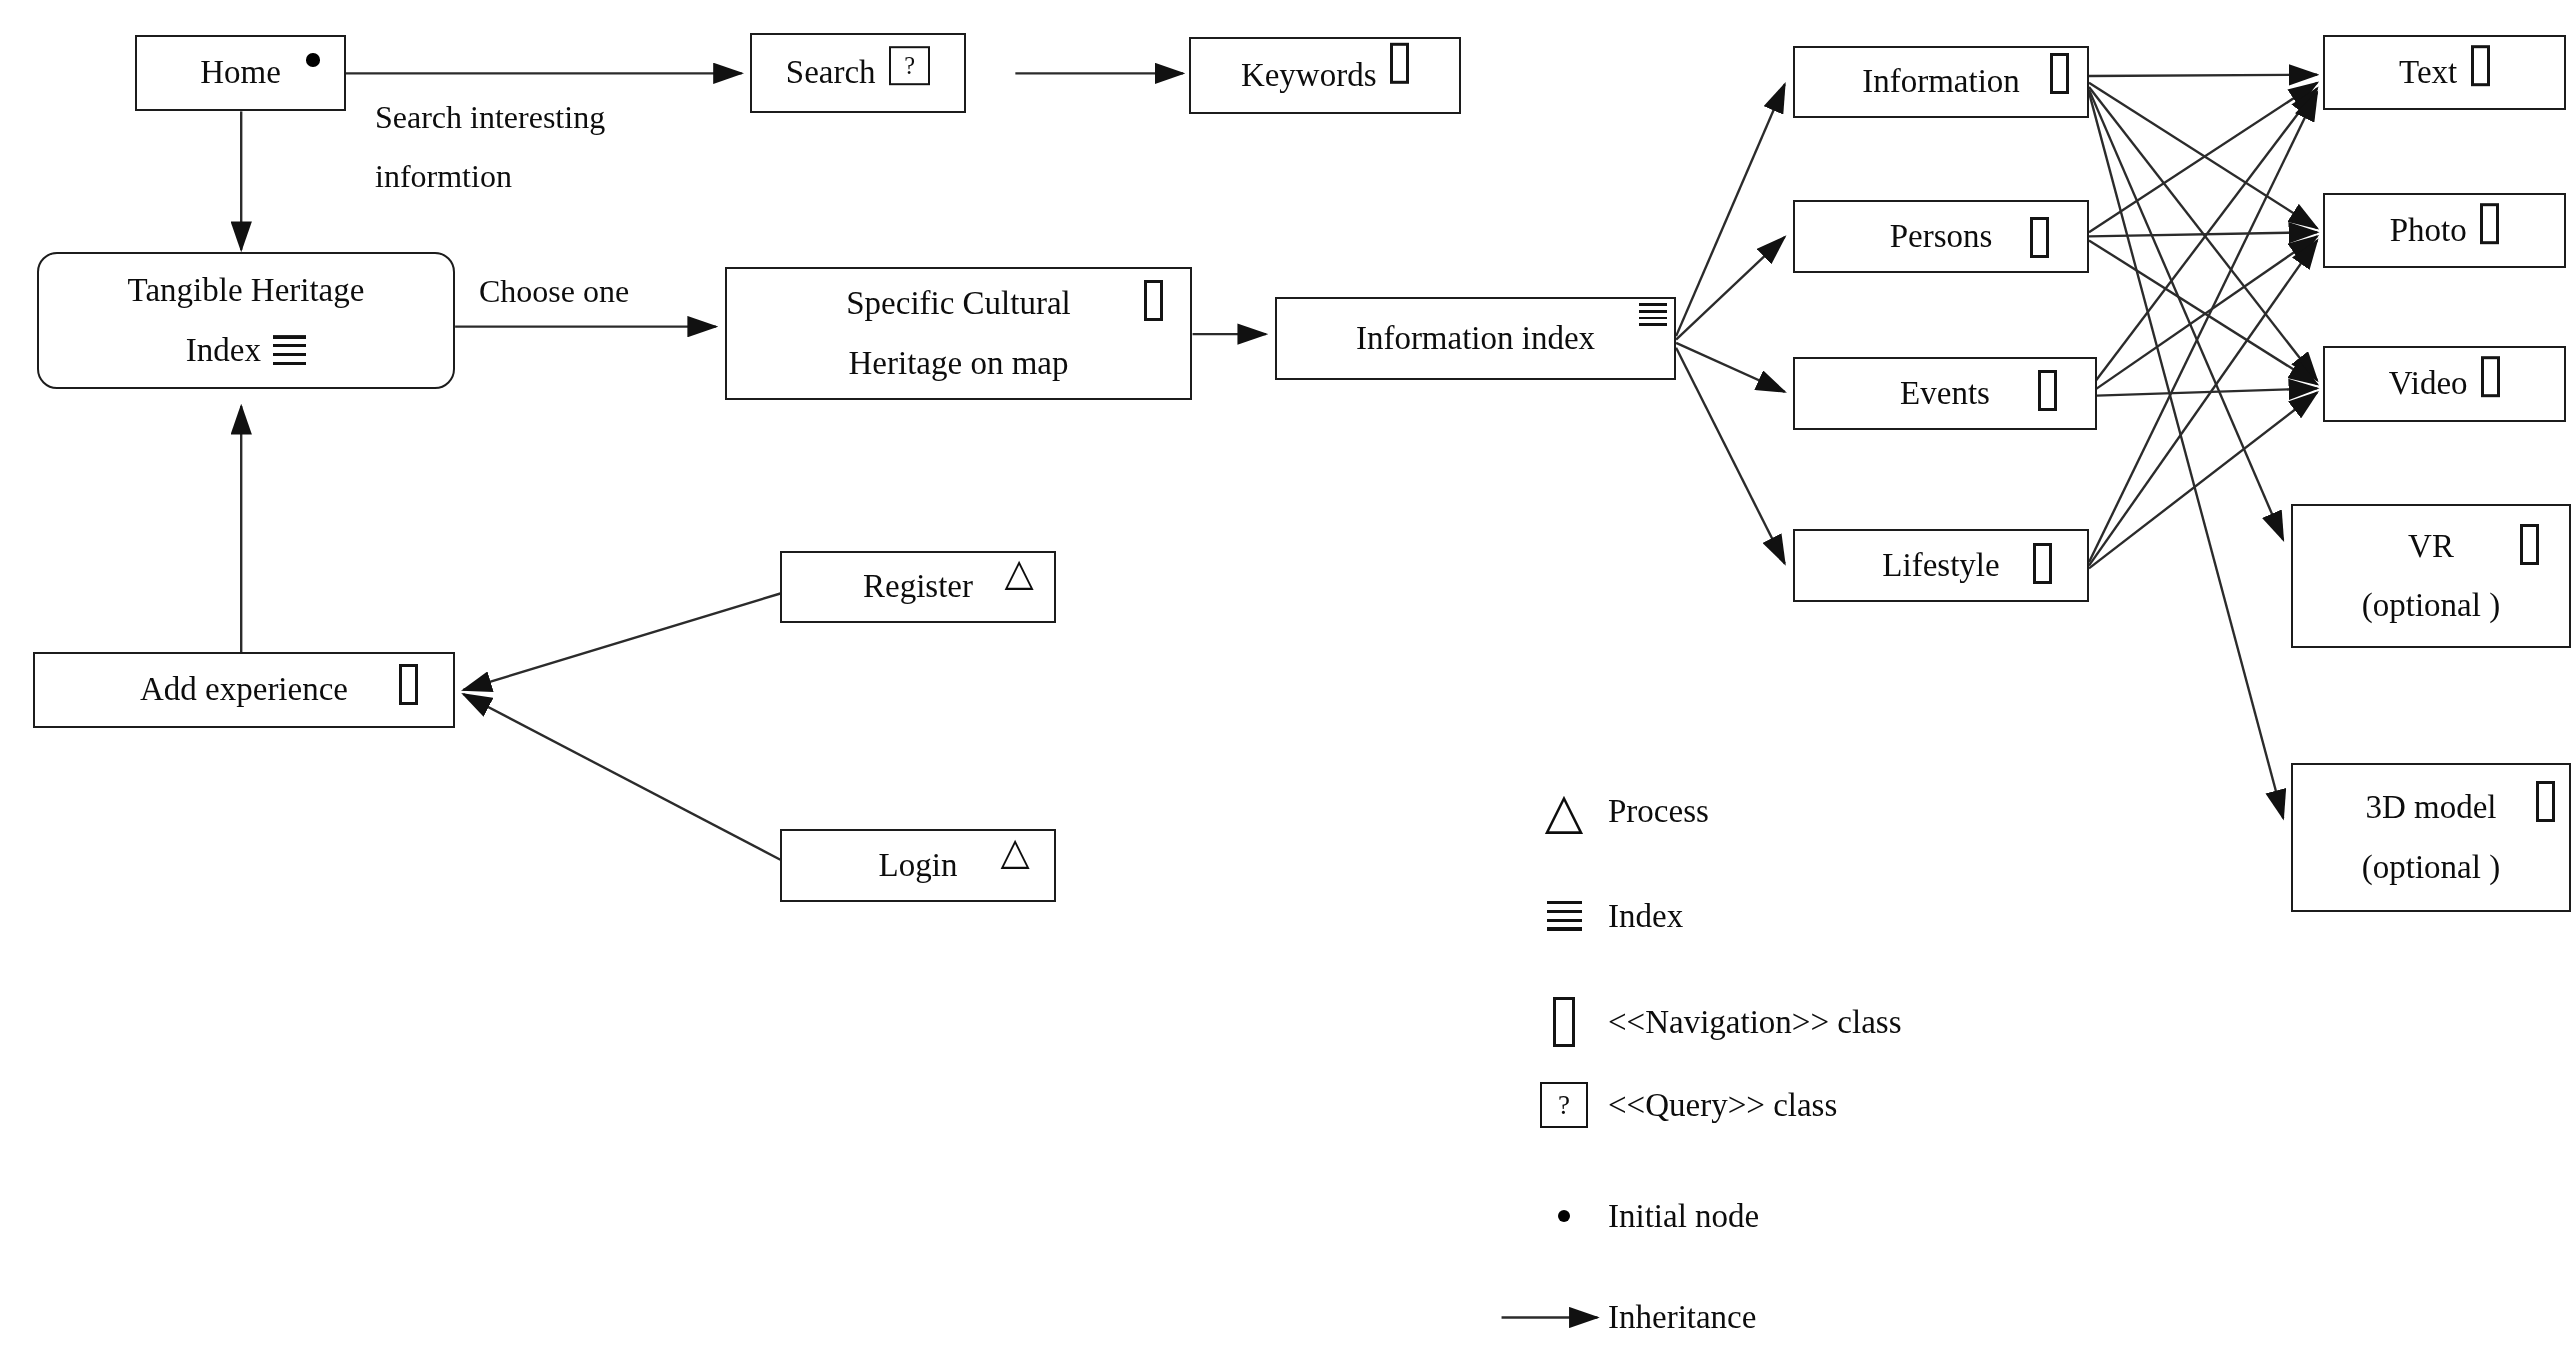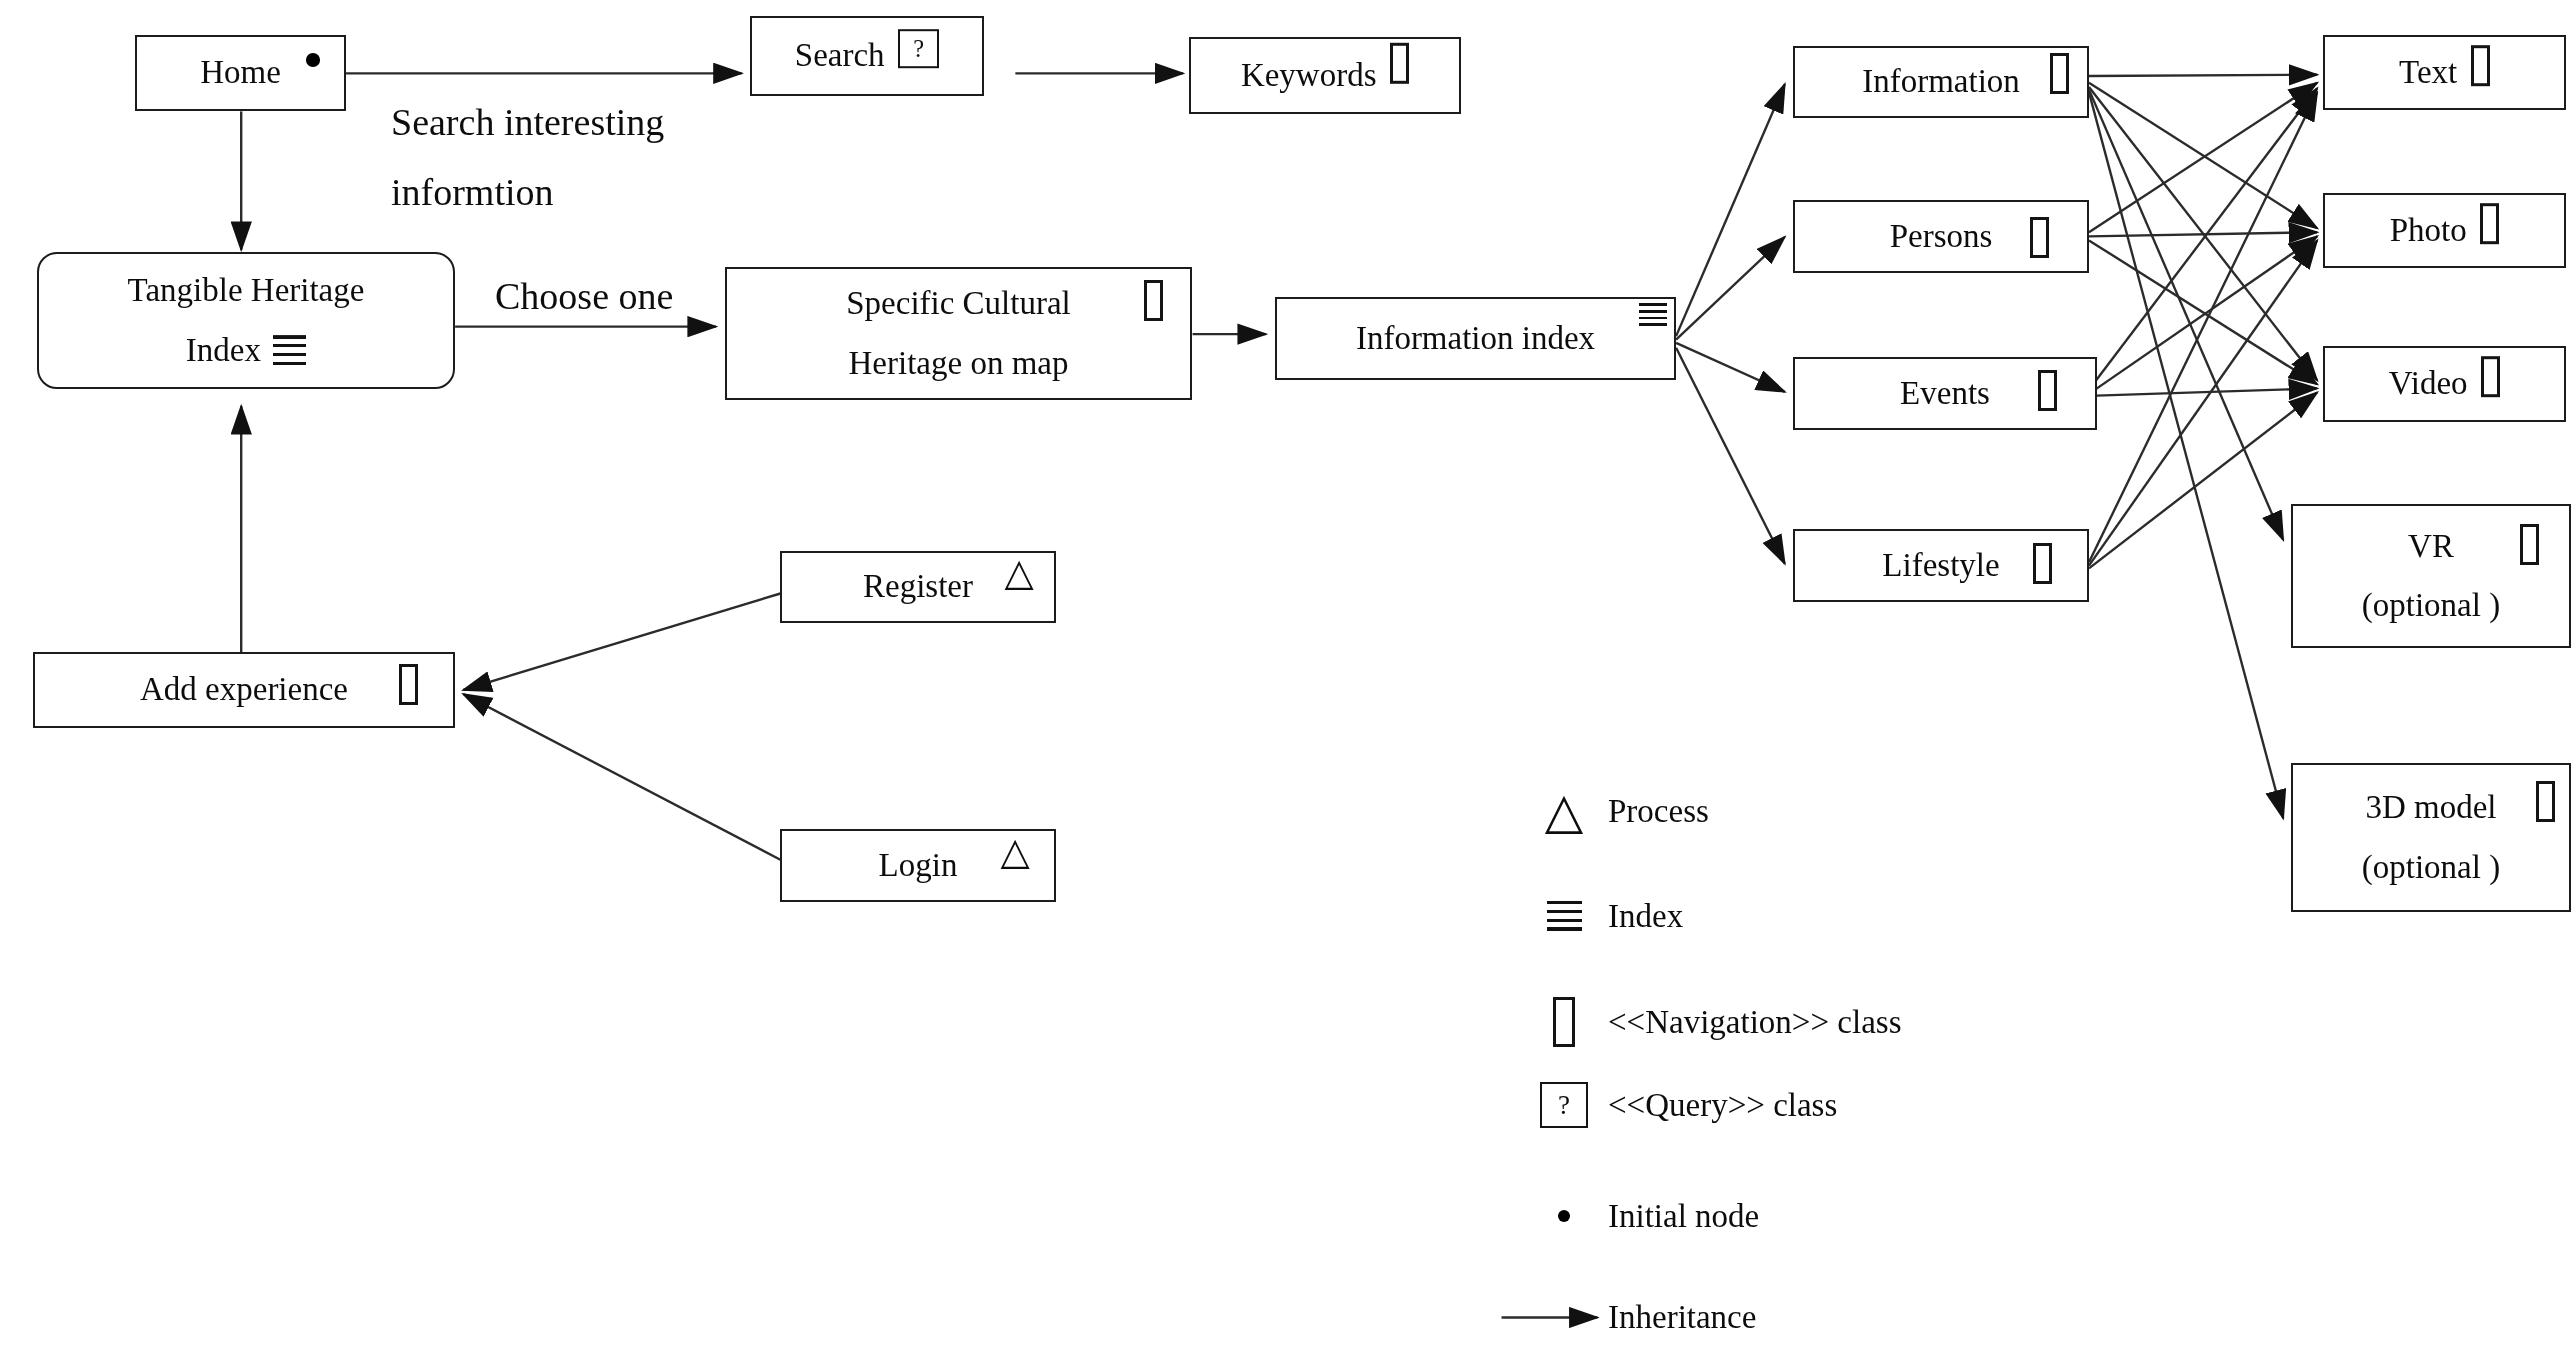--- a/index.html
+++ b/index.html
@@ -17,21 +17,21 @@
   .q-icon{display:inline-flex;width:41px;height:39px;border:2.7px solid #141414;box-sizing:border-box;
           align-items:center;justify-content:center;}
   .q-icon::before{content:"?";font-size:24.4px;line-height:1;}
   .tri-icon{display:inline-block;line-height:1;}
   .tri-icon::before{content:"\25B3";font-size:38px;line-height:1;}
   .idx-icon{display:inline-block;width:33px;height:30px;
             background:repeating-linear-gradient(to bottom,#111 0 3.4px,transparent 3.4px 8.8px);}
   .idx-inline{margin-left:12.2px;transform:translateY(4.1px);}
   .idx-sup{width:28.5px;height:24.4px;background:repeating-linear-gradient(to bottom,#111 0 2.7px,transparent 2.7px 6.8px);}
   .dot-icon{display:inline-block;width:13.6px;height:13.6px;border-radius:50%;background:#000;}
-  .edge-label{position:absolute;font-size:38px;line-height:1.84;white-space:pre-line;margin-left:16px;}
+  .edge-label{position:absolute;font-size:32px;line-height:1.84;white-space:pre-line;}
   
   .legend-row{position:absolute;display:flex;align-items:center;height:58px;justify-content:flex-end;}
   .legend-ic{width:88px;display:flex;align-items:center;justify-content:center;flex:none;}
   .legend-lb{font-size:33px;white-space:nowrap;}
   .legend-tri::before{content:"\25B3";font-size:50px;line-height:1;}
   .legend-idx{width:35px;height:30px;background:repeating-linear-gradient(to bottom,#111 0 3.4px,transparent 3.4px 8.8px);}
   .legend-nav{width:22px;height:50px;border:3.4px solid #141414;box-sizing:border-box;}
   .legend-q{width:48px;height:46px;border:2.7px solid #141414;box-sizing:border-box;
             display:flex;align-items:center;justify-content:center;}
   .legend-q::before{content:"?";font-size:27px;}
@@ -80,21 +80,21 @@
 
   <div class="edge-label" style="left:375px;top:88px;">Search interesting
 informtion</div>
   <div class="edge-label" style="left:479px;top:262px;">Choose one</div>
 
   <div class="node" style="left:135px;top:35px;width:211px;height:76px;">
     <span class="lbl">Home</span>
     <span class="dot-icon abs" style="right:24.4px;top:16.3px;"></span>
   </div>
 
-  <div class="node" style="left:750px;top:16px;width:234px;height:80px;">
+  <div class="node" style="left:750px;top:33px;width:216px;height:80px;">
     <span class="hrow">
       <span class="lbl">Search</span>
       <span class="q-icon raised"></span>
     </span>
   </div>
 
   <div class="node" style="left:1189px;top:37px;width:272px;height:77px;">
     <span class="hrow">
       <span class="lbl">Keywords</span>
       <span class="nav-icon" style="transform:translateY(-12.2px);"></span>

